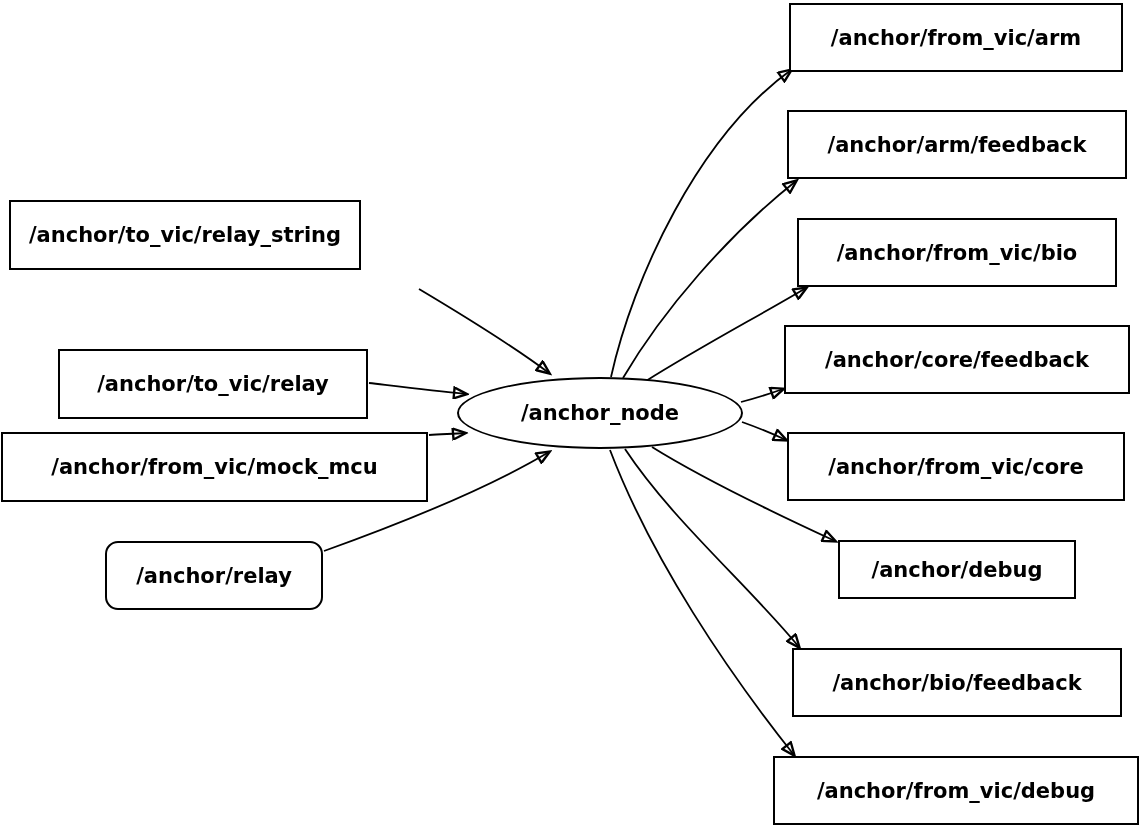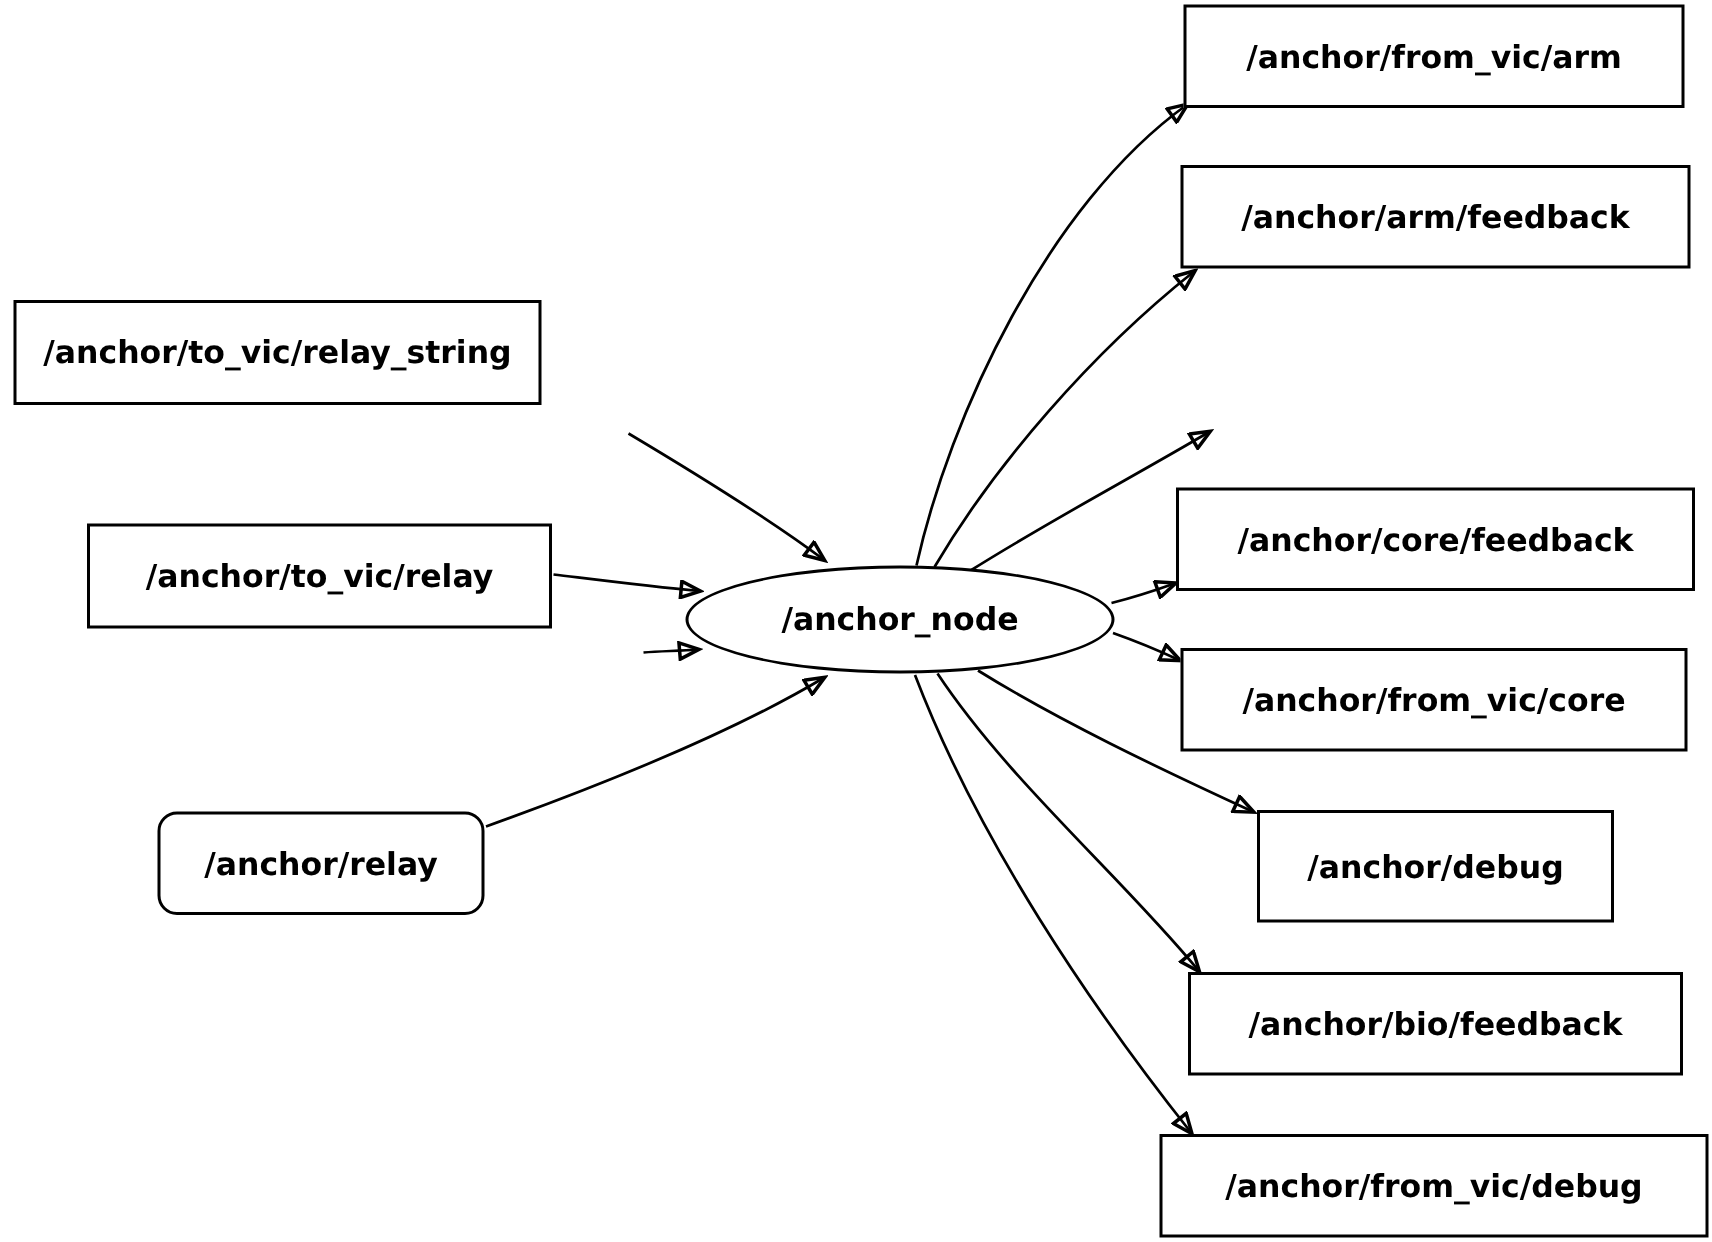--- a/index.html
+++ b/index.html
@@ -56,41 +56,47 @@
     <path d="M625,449 C672,520 748,585 799,647" marker-end="url(#arrow)"></path>
     <path d="M610,450 C652,560 728,672 794,755" marker-end="url(#arrow)"></path>
   </svg>
 
   <div class="gnode" style="left:9px; top:200px; width:352px; height:70px;">
     <span>/anchor/to_vic/relay_string</span>
   </div>
   <div class="gnode" style="left:58px; top:325px; width:310px; height:70px;margin-top:24px;">
     <span>/anchor/to_vic/relay</span>
   </div>
+  <div class="gnode" style="left:1px; top:432px; width:427px; height:70px;">
+    <span>/anchor/from_vic/mock_mcu</span>
+  </div>
   <div class="gnode" style="left:105px; top:541px; width:218px; height:69px;border-radius:13px;">
     <span>/anchor/relay</span>
   </div>
 
   <div class="gnode ellipse" style="left:457px; top:377px; width:286px; height:72px;">
     <span>/anchor_node</span>
   </div>
 
   <div class="gnode" style="left:789px; top:3px; width:334px; height:69px;">
     <span>/anchor/from_vic/arm</span>
   </div>
   <div class="gnode" style="left:787px; top:110px; width:340px; height:69px;">
     <span>/anchor/arm/feedback</span>
   </div>
+  <div class="gnode" style="left:797px; top:218px; width:320px; height:69px;">
+    <span>/anchor/from_vic/bio</span>
+  </div>
   <div class="gnode" style="left:784px; top:325px; width:346px; height:69px;">
     <span>/anchor/core/feedback</span>
   </div>
   <div class="gnode" style="left:787px; top:432px; width:338px; height:69px;">
     <span>/anchor/from_vic/core</span>
   </div>
-  <div class="gnode" style="left:838px; top:540px; width:238px; height:75px;">
+  <div class="gnode" style="left:838px; top:540px; width:238px; height:59px;">
     <span>/anchor/debug</span>
   </div>
   <div class="gnode" style="left:792px; top:648px; width:330px; height:69px;">
     <span>/anchor/bio/feedback</span>
   </div>
   <div class="gnode" style="left:773px; top:756px; width:366px; height:69px;">
     <span>/anchor/from_vic/debug</span>
   </div>
 
 </div>

